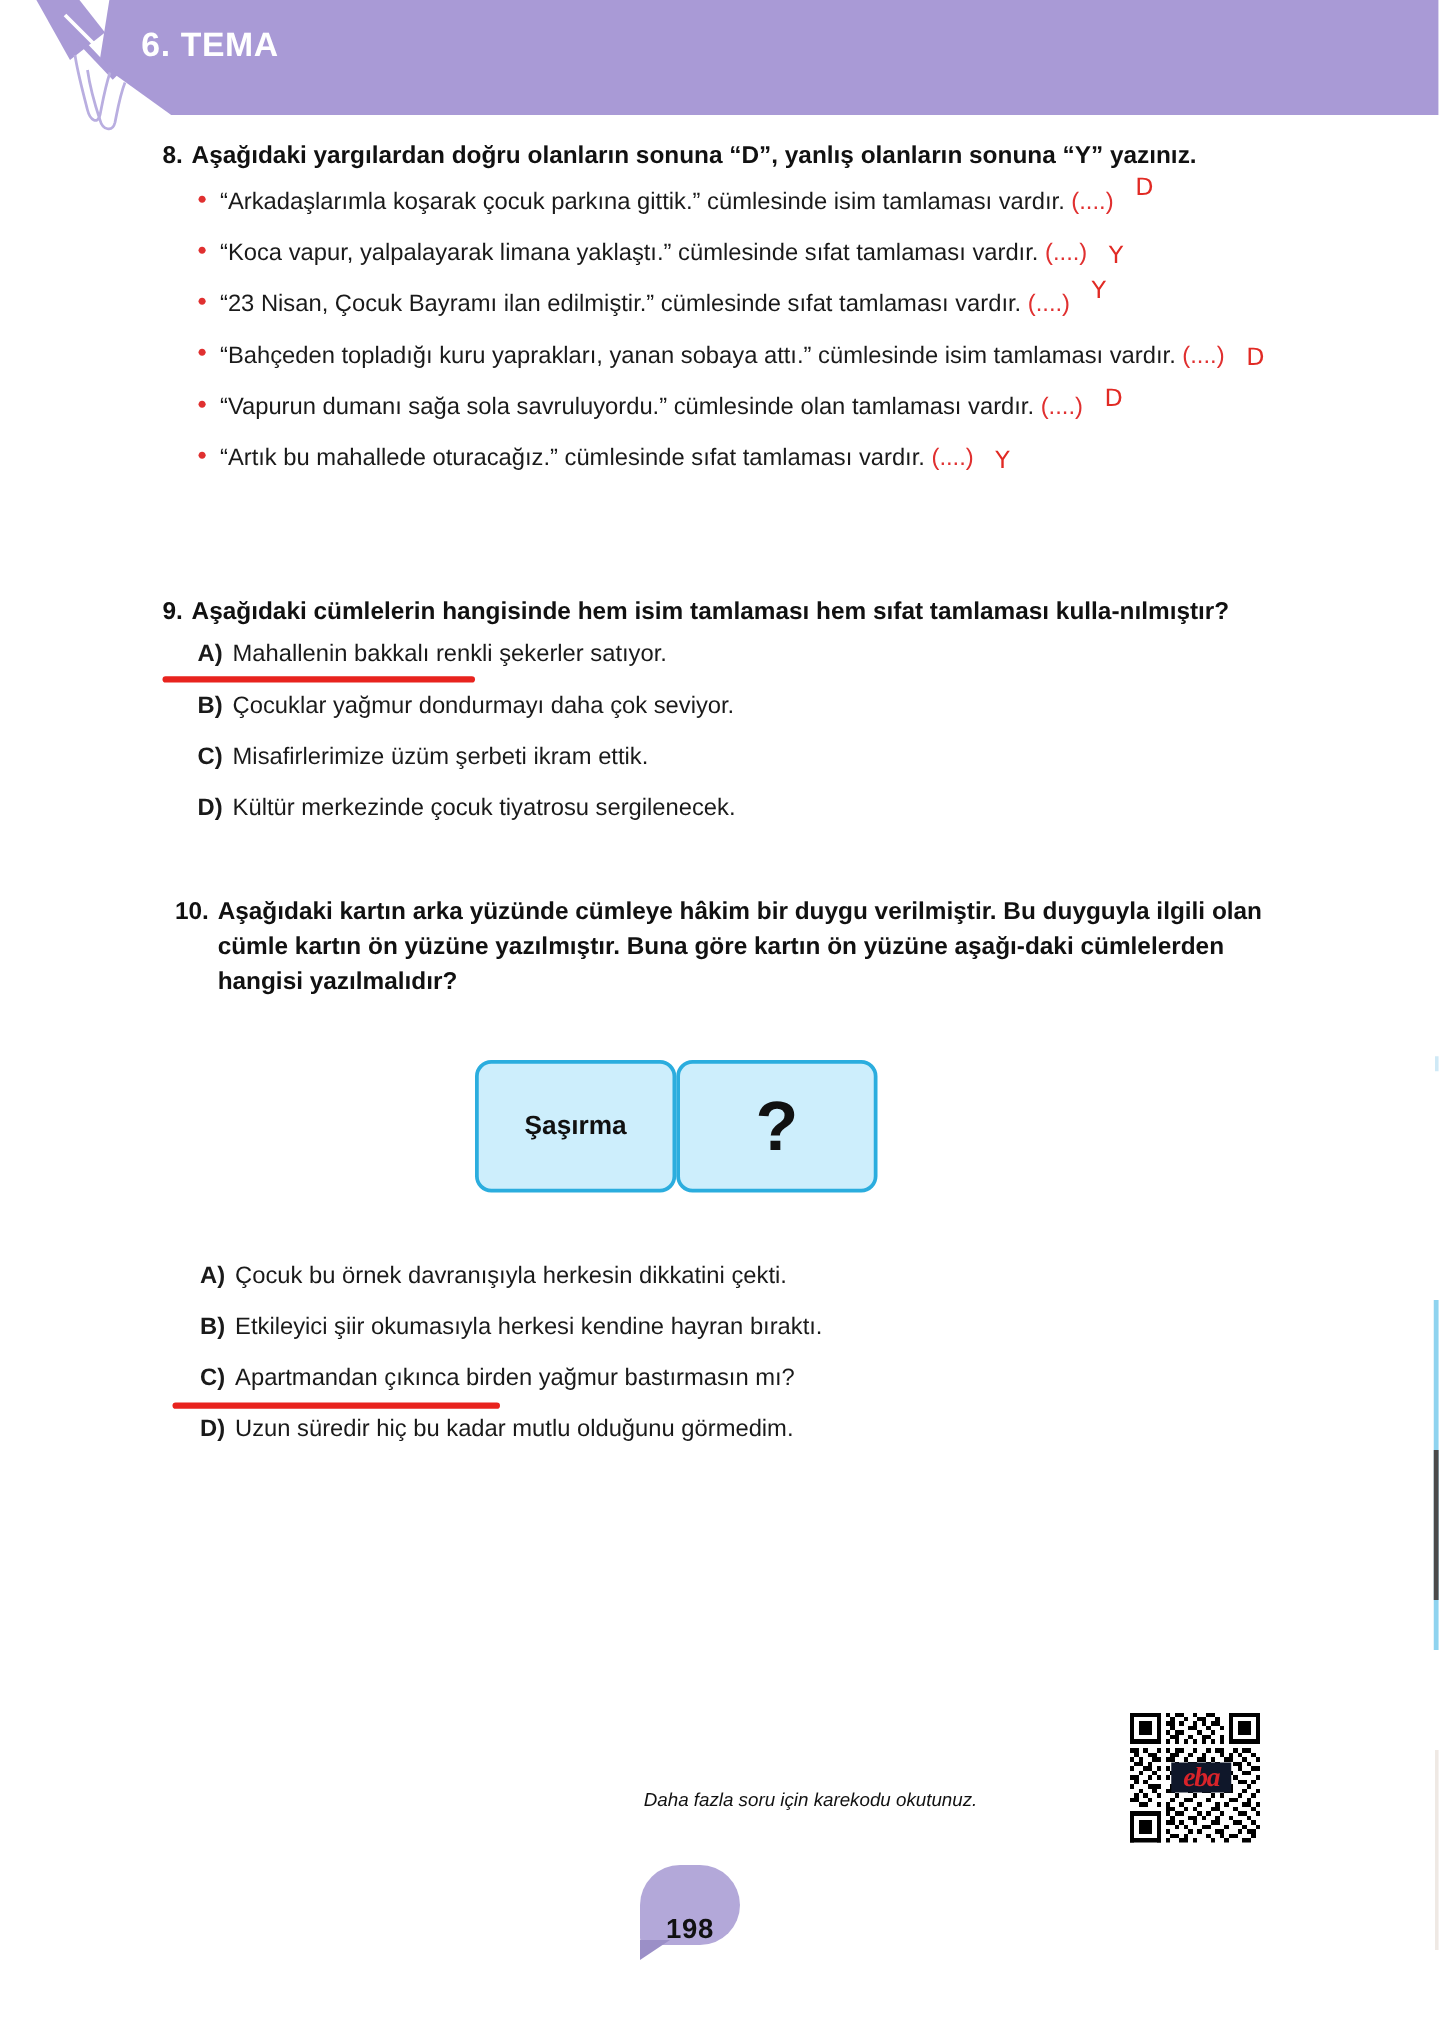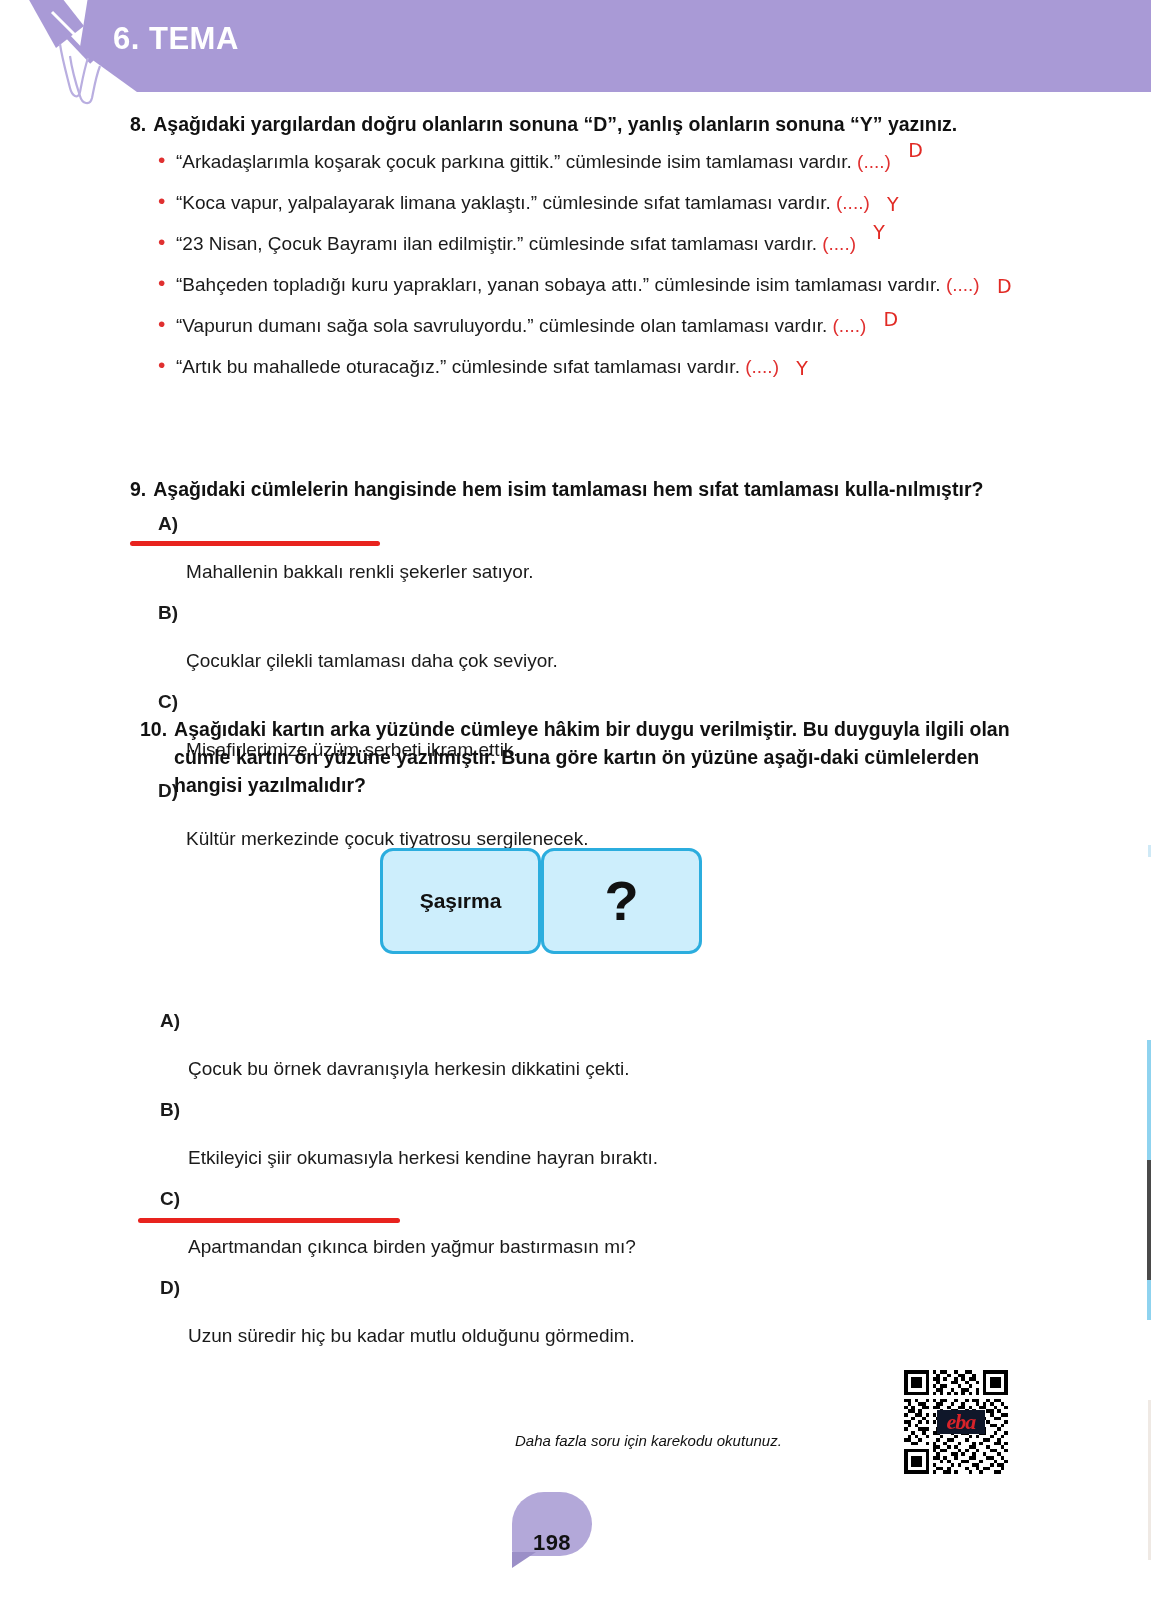--- a/index.html
+++ b/index.html
@@ -30,21 +30,21 @@
     top: 0;
     width: 1151px;
     height: 92px;
     background: #a99ad6;
     clip-path: polygon(7.6% 0, 100% 0, 100% 100%, 11.9% 100%, 6.9% 55%);
   }
   .header-title {
     position: absolute;
     left: 113px;
     top: 21px;
-    font-size: 31px;
+    font-size: 27px;
     font-weight: bold;
     letter-spacing: 0.5px;
     color: #ffffff;
   }
   .quill {
     position: absolute;
     left: 22px;
     top: -4px;
     width: 110px;
     height: 112px;
@@ -113,21 +113,21 @@
     font-size: 19px;
     line-height: 26px;
     margin-bottom: 15px;
     position: relative;
   }
   .opt-letter {
     flex: 0 0 auto;
     font-weight: bold;
     margin-right: 8px;
   }
-  .opt-text { flex: 1 1 auto; margin-top: 48px; }
+  .opt-text { flex: 1 1 auto; }
 
   
   .red-underline {
     position: absolute;
     height: 5px;
     background: #e8231e;
     border-radius: 3px;
   }
 
   
@@ -308,21 +308,21 @@
     </div>
 
     <div class="opt-list" style="margin-left:28px;">
       <div class="opt-row">
         <span class="opt-letter">A)</span>
         <span class="opt-text">Mahallenin bakkalı renkli şekerler satıyor.</span>
         <span class="red-underline" style="left:-28px; top:30px; width:250px;"></span>
       </div>
       <div class="opt-row">
         <span class="opt-letter">B)</span>
-        <span class="opt-text">Çocuklar çilekli tamlaması daha çok seviyor.</span>
+        <span class="opt-text">Çocuklar yağmur dondurmayı daha çok seviyor.</span>
       </div>
       <div class="opt-row">
         <span class="opt-letter">C)</span>
         <span class="opt-text">Misafirlerimize üzüm şerbeti ikram ettik.</span>
       </div>
       <div class="opt-row">
         <span class="opt-letter">D)</span>
         <span class="opt-text">Kültür merkezinde çocuk tiyatrosu sergilenecek.</span>
       </div>
     </div>

